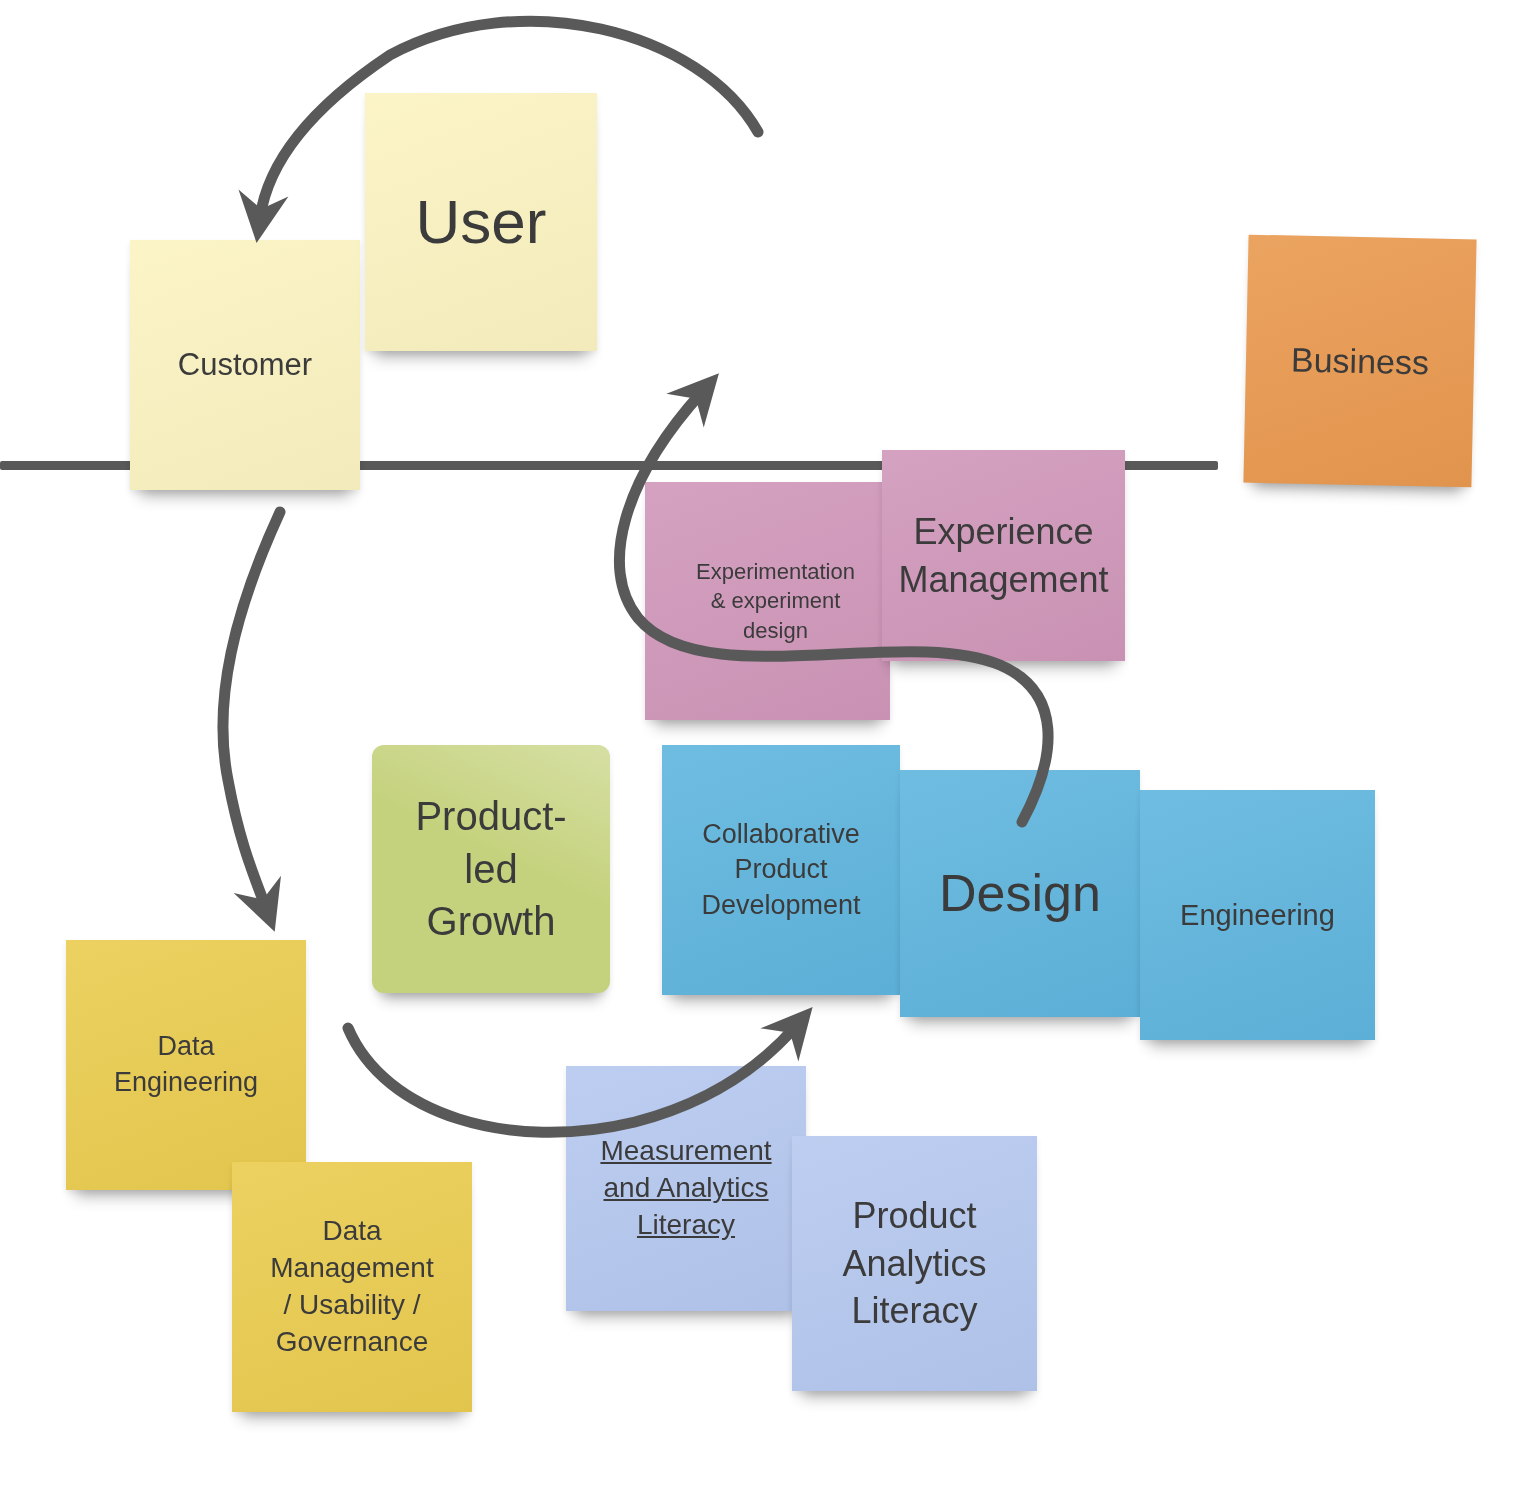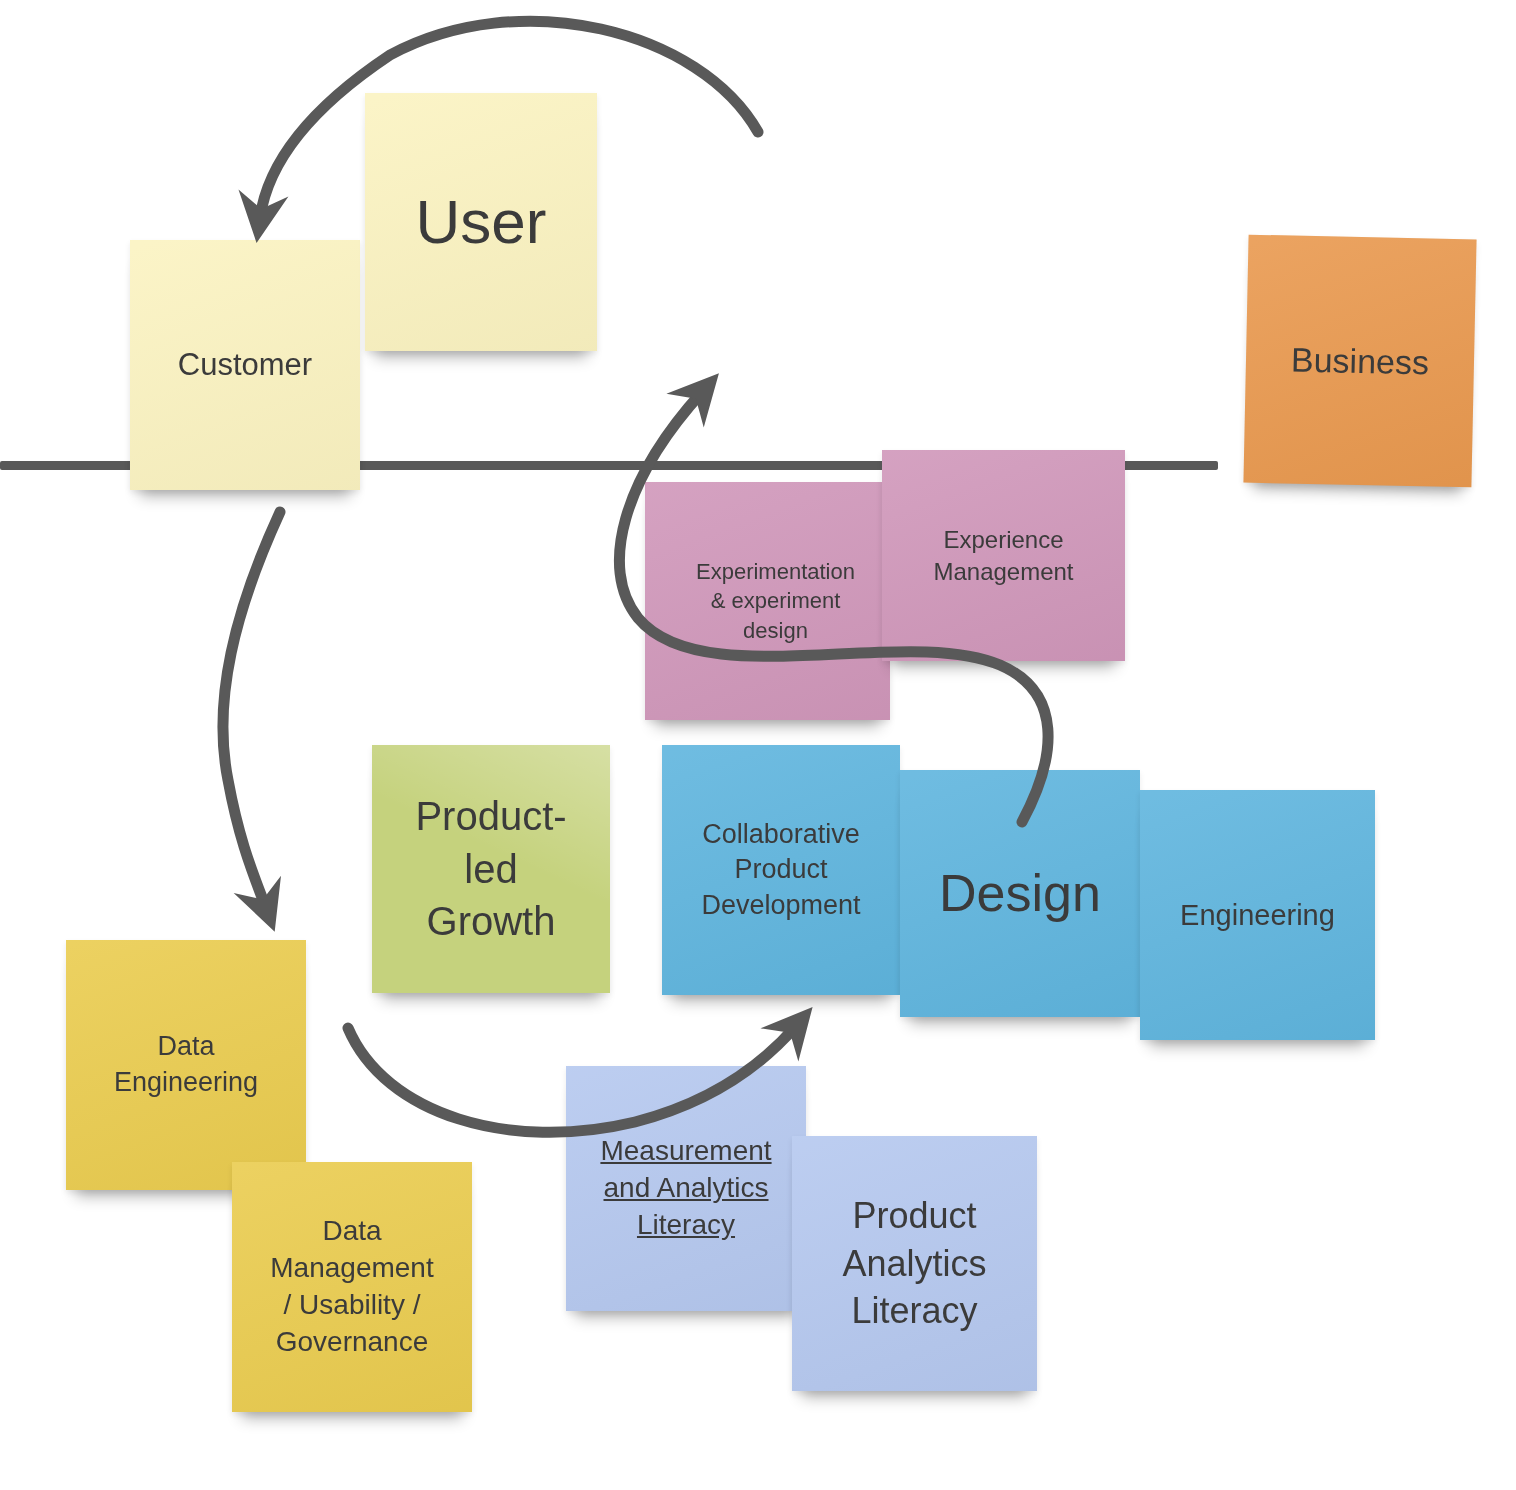--- a/index.html
+++ b/index.html
@@ -39,21 +39,21 @@
     line-height:1.32;
     padding:8px;
   }
 
   
   .n-customer        { left:130px;  top:240px;  width:230px; height:250px; font-size:31px; }
   .n-user            { left:365px;  top:93px;   width:232px; height:258px; font-size:62px;text-align:right; }
   .n-marketplace     { left:617px;  top:80px;   width:238px; height:250px; font-size:29px; }
   .n-business        { left:1246px; top:237px;  width:228px; height:248px; font-size:34px; transform:rotate(1.2deg); }
   .n-experimentation { left:645px;  top:482px;  width:245px; height:238px; font-size:22px;padding-left:16px; }
-  .n-experience      { left:882px;  top:450px;  width:243px; height:211px; font-size:24px; }
+  .n-experience      { left:882px;  top:450px;  width:243px; height:211px; font-size:36px; }
   .n-plg             { left:372px;  top:745px;  width:238px; height:248px; font-size:40px; background-image:linear-gradient(205deg, rgba(255,255,255,0.30), rgba(255,255,255,0) 45%); }
   .n-collab          { left:662px;  top:745px;  width:238px; height:250px; font-size:27px; }
   .n-design          { left:900px;  top:770px;  width:240px; height:247px; font-size:52px; }
   .n-engineering     { left:1140px; top:790px;  width:235px; height:250px; font-size:29px; }
   .n-dataeng         { left:66px;   top:940px;  width:240px; height:250px; font-size:27px; }
   .n-datamgmt        { left:232px;  top:1162px; width:240px; height:250px; font-size:28px; }
   .n-measurement     { left:566px;  top:1066px; width:240px; height:245px; font-size:28px;text-decoration:underline; }
   .n-prodanalytics   { left:792px;  top:1136px; width:245px; height:255px; font-size:36px; }
 
   .arrows {
@@ -88,21 +88,21 @@
     <div class="label">Experimentation
 &amp; experiment
 design</div>
   </div>
 
   <div class="note n-experience" style="background-color: rgb(208, 151, 186);">
     <div class="label">Experience
 Management</div>
   </div>
 
-  <div class="note n-plg" style="background-color: rgb(197, 210, 125);">
+  <div class="note n-plg" style="background-color: rgb(197, 210, 125); border-radius: 12px;">
     <div class="label">Product-
 led
 Growth</div>
   </div>
 
   <div class="note n-collab" style="background-color: rgb(95, 181, 222); text-align: center;">
     <div class="label">Collaborative
 Product
 Development</div>
   </div>

